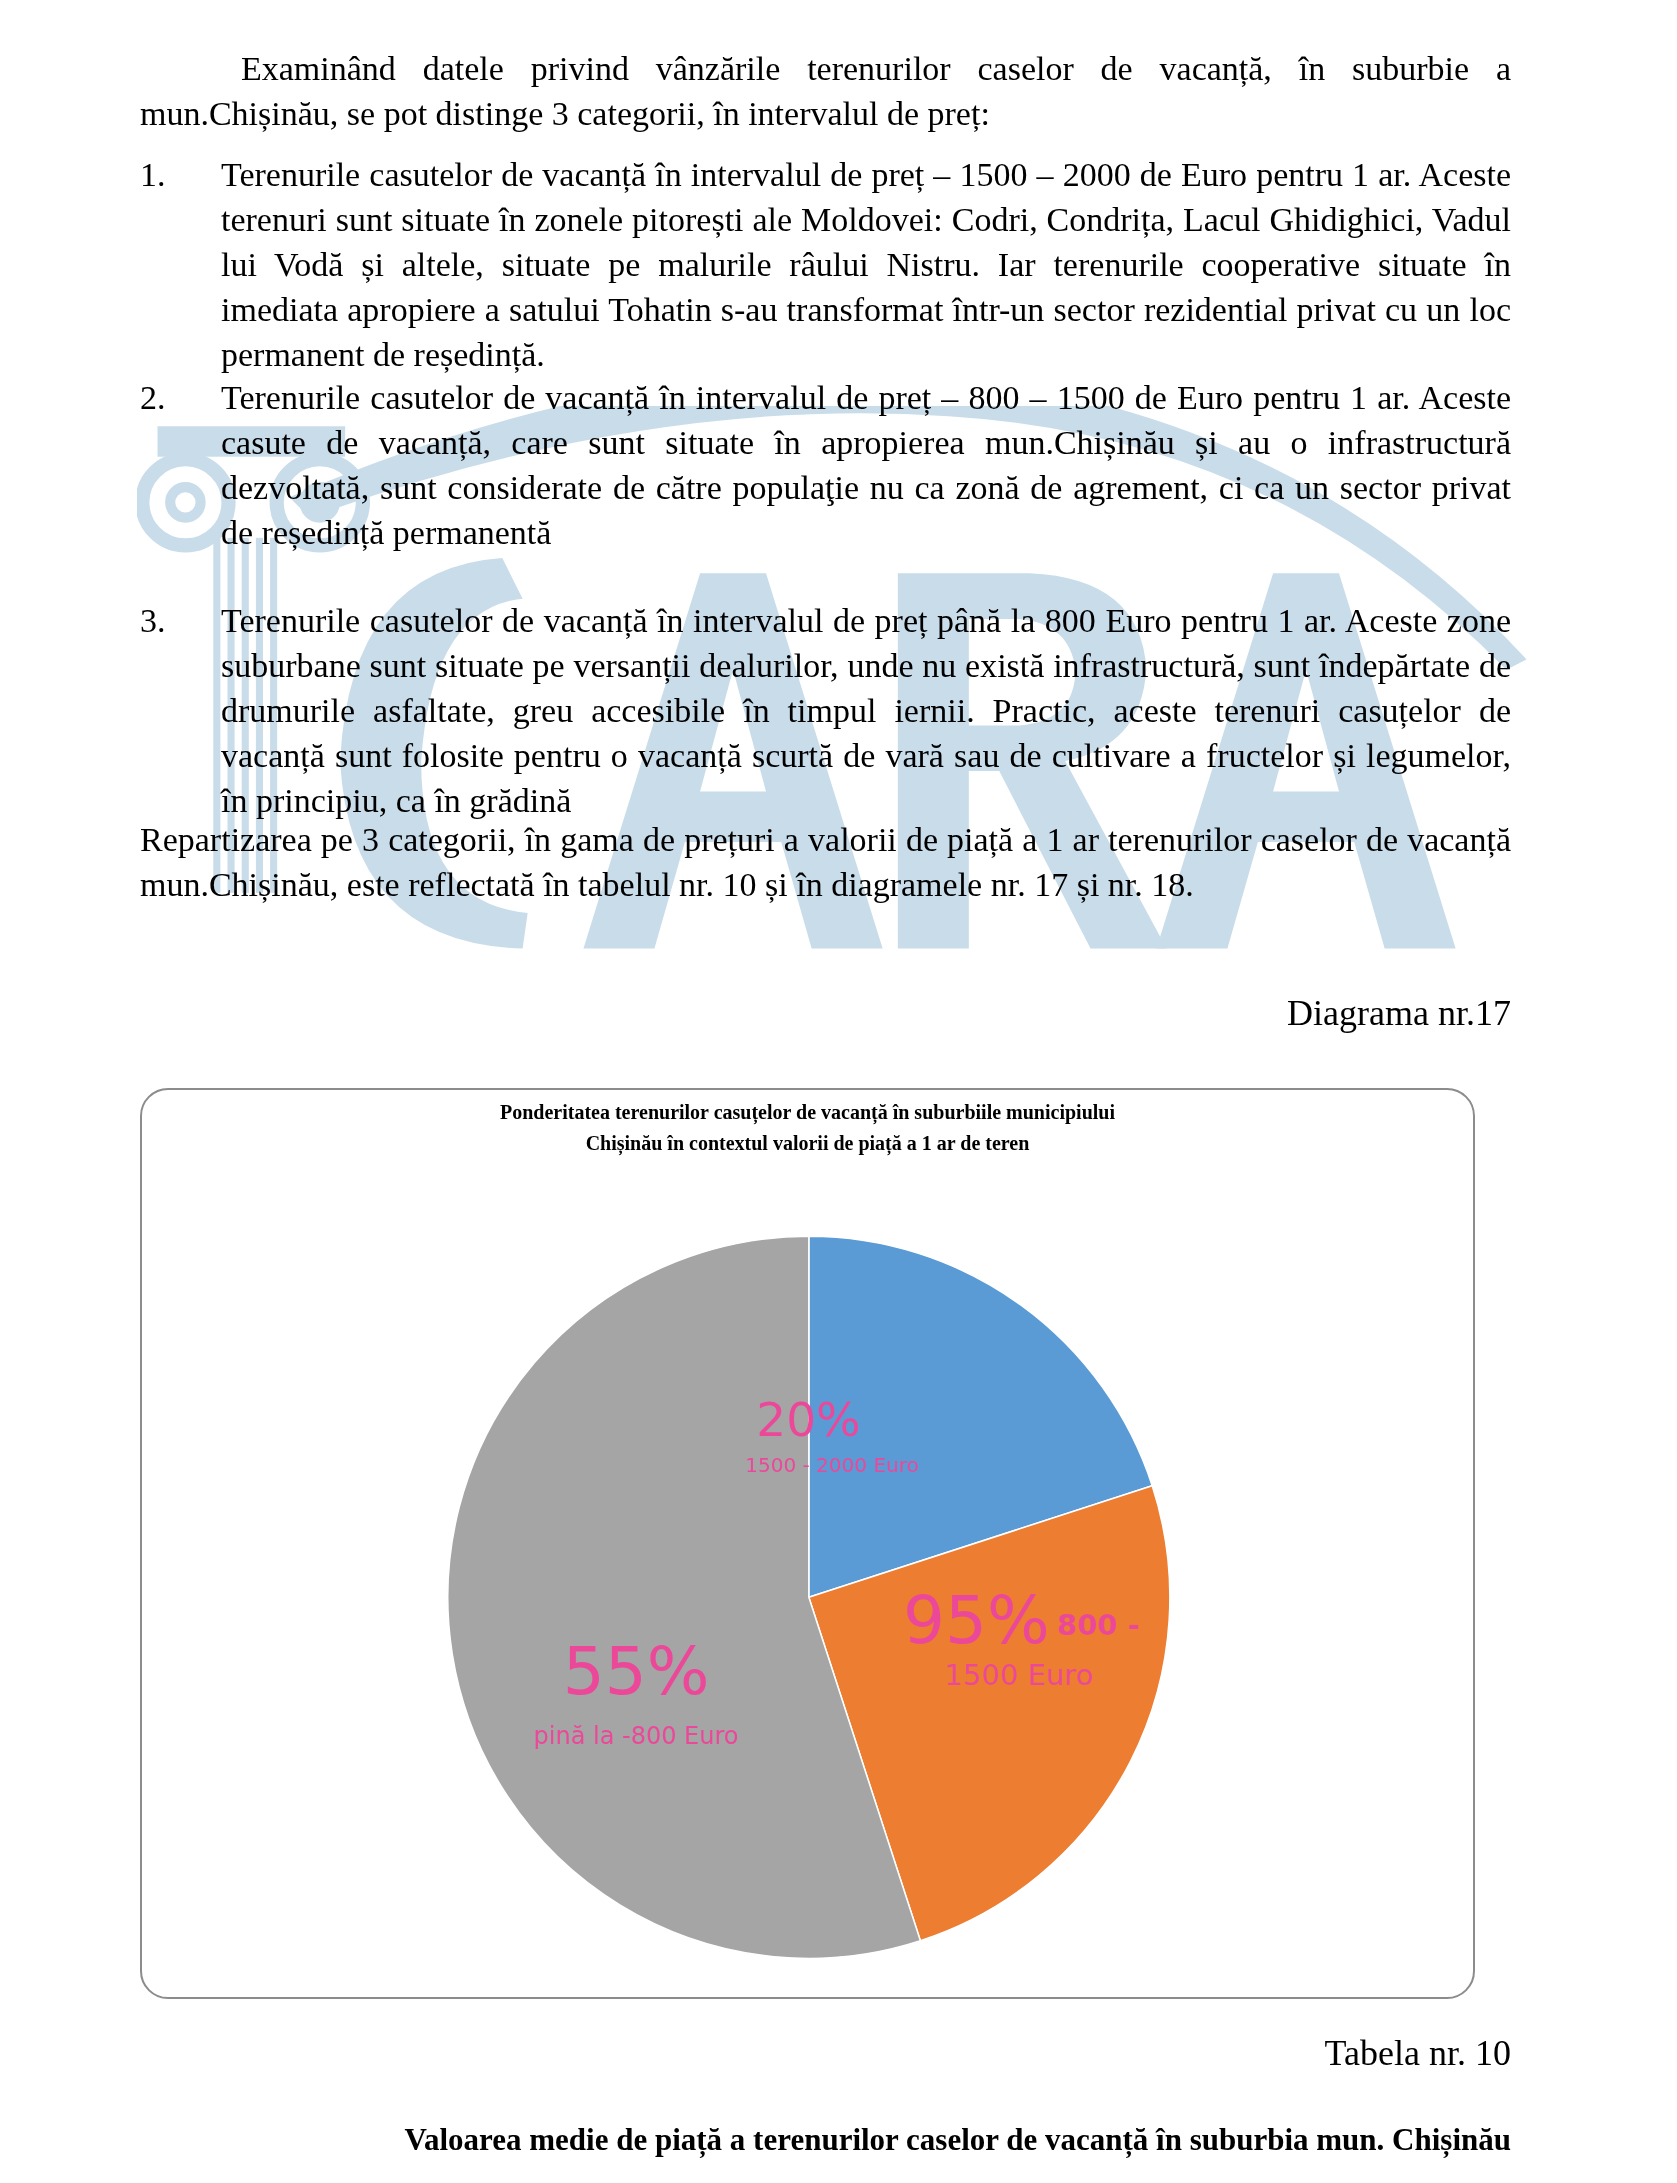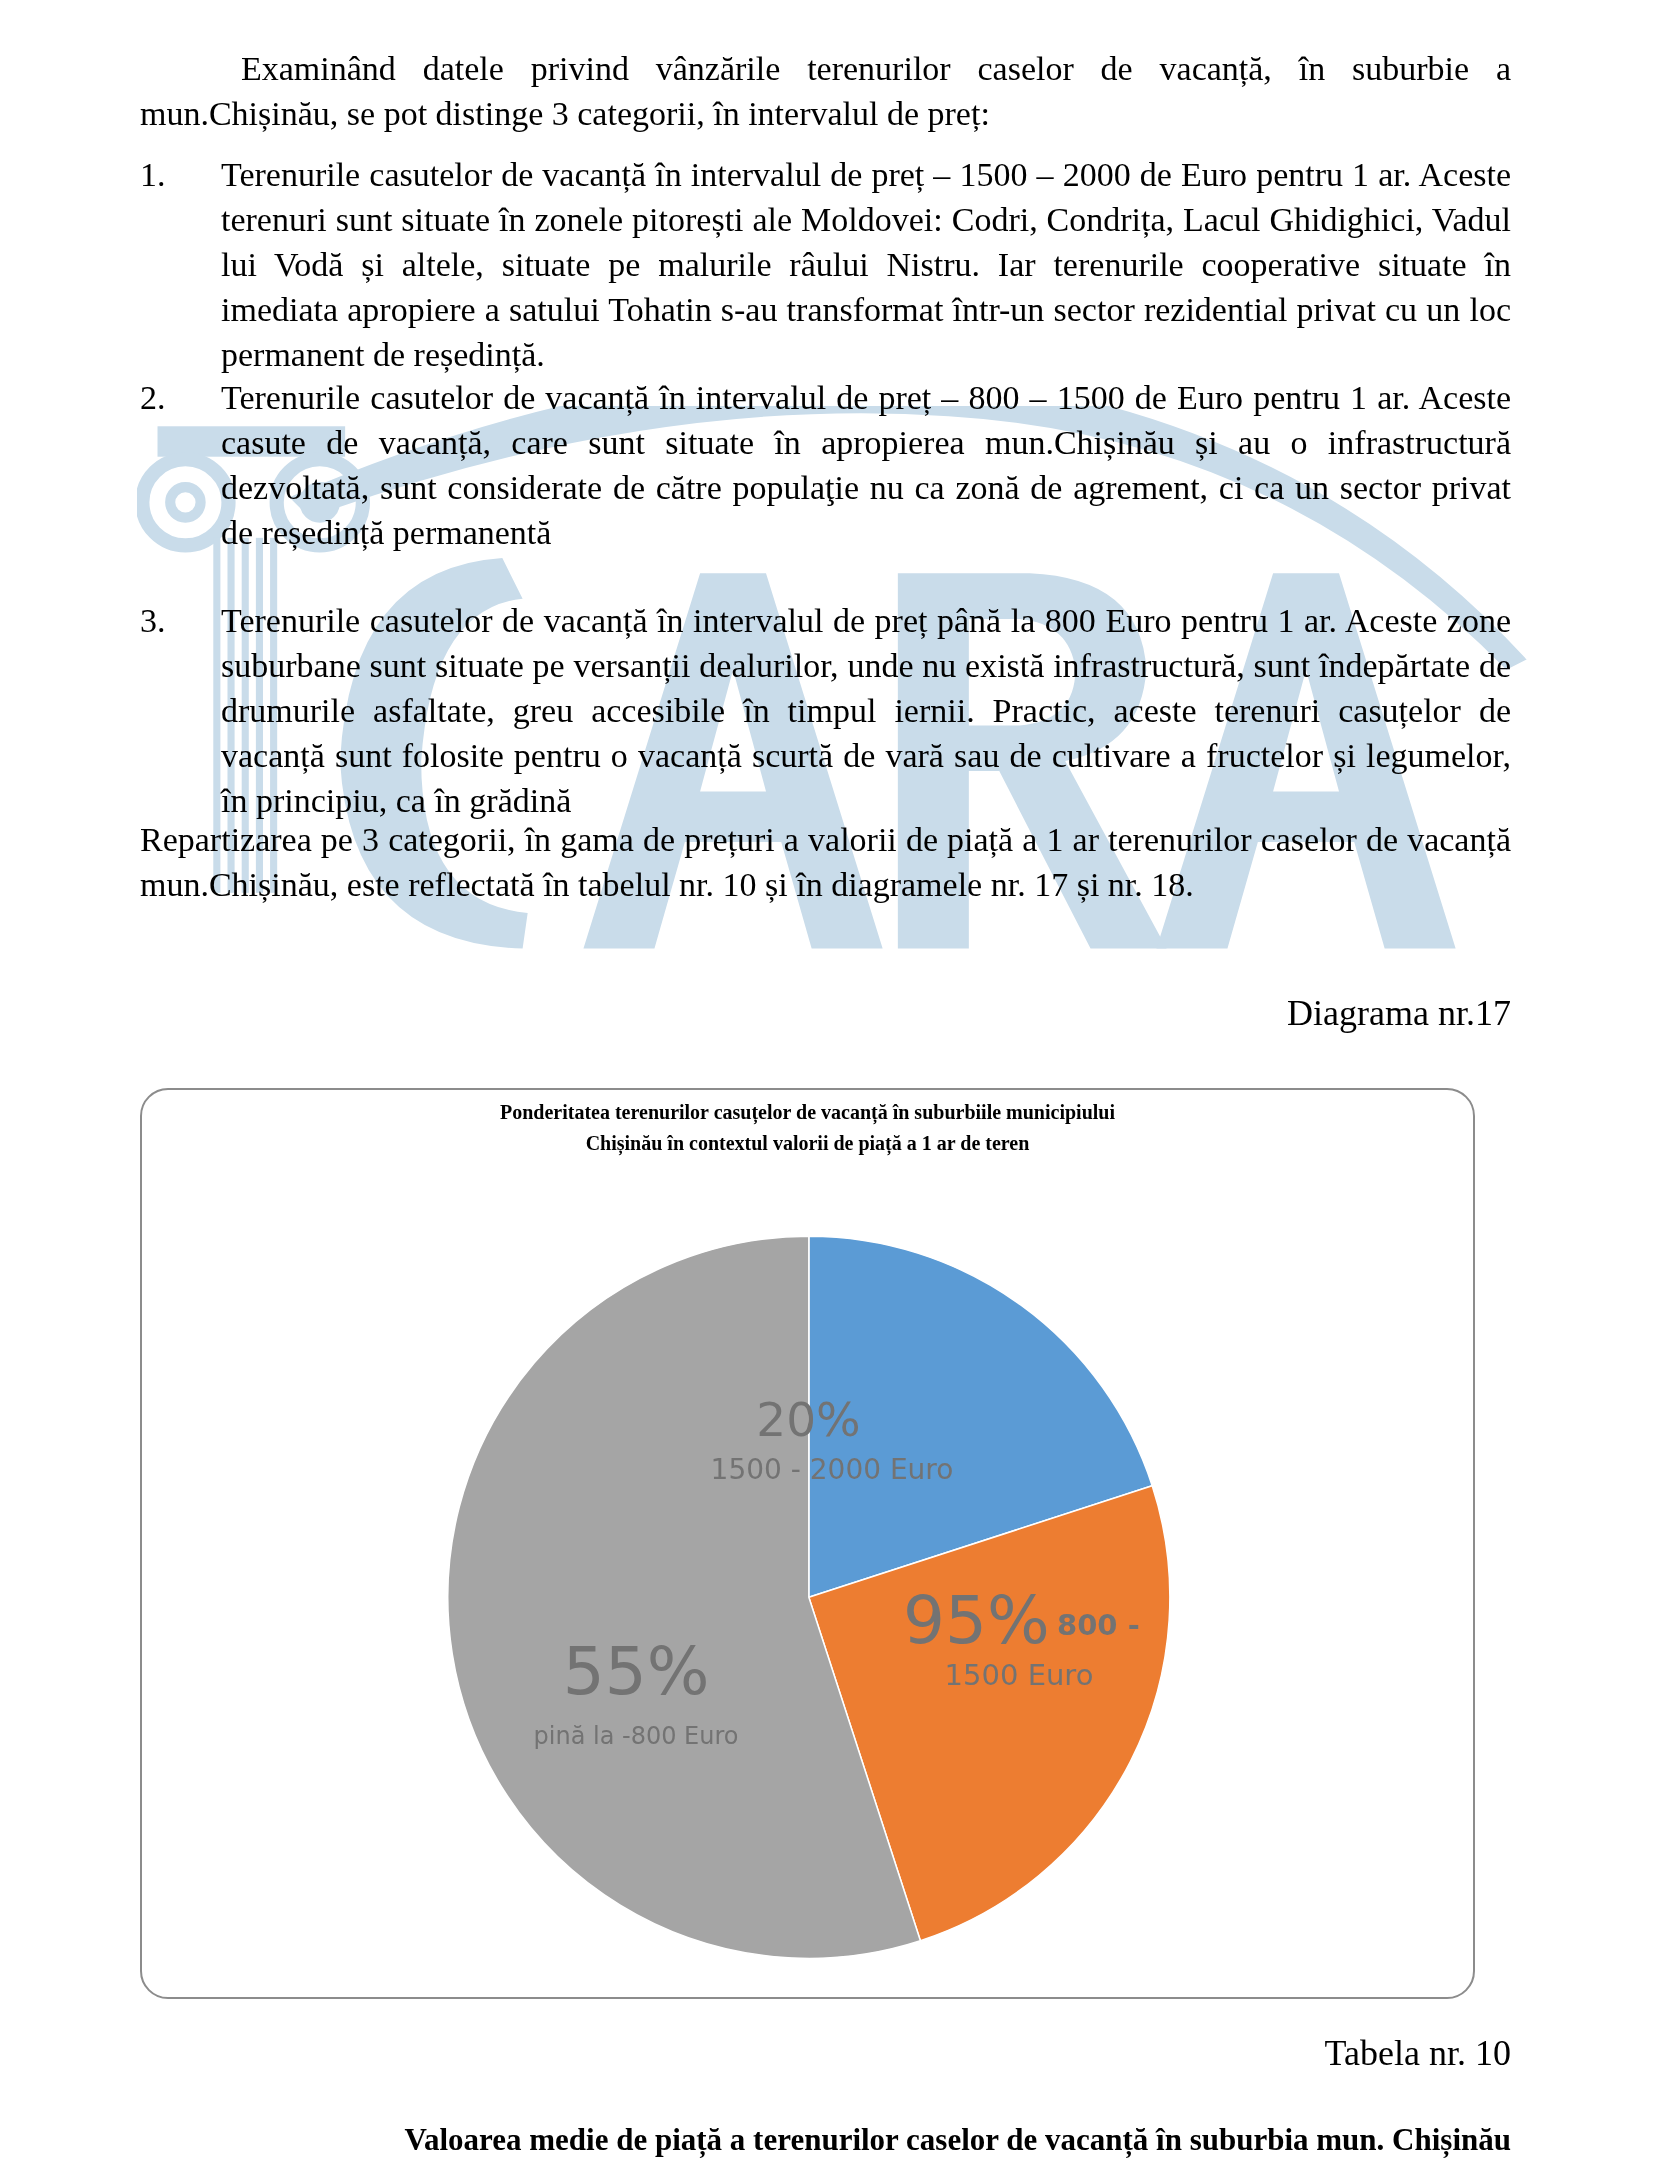--- a/index.html
+++ b/index.html
@@ -35,24 +35,24 @@
     border: 2px solid #8c8c8c; border-radius: 28px; background: #fff;
     z-index: 1; box-sizing: border-box;
   }
   .chart-title {
     position: absolute; left: 0; width: 100%; top: 7px; text-align: center;
     font-size: 20px; line-height: 31px; font-weight: bold;
   }
   .pie-svg { position: absolute; left: 0; top: 0; }
   .pie-label {
     position: absolute; font-family: "DejaVu Sans", "Liberation Sans", sans-serif;
-    color: #737373; text-align: center; white-space: nowrap;
+    color: #ec4899; text-align: center; white-space: nowrap;
   }
   .pct-20 { left: 740px; top: 1392px; font-size: 47px; width: 137px; }
-  .rng-20 { left: 832px; top: 1453px; font-size: 28px; transform: translateX(-50%); }
+  .rng-20 { left: 832px; top: 1453px; font-size: 20px; transform: translateX(-50%); }
   .pct-25 { left: 903px; top: 1582px; font-size: 66px; }
   .rng-25a { left: 1057px; top: 1608px; font-size: 29px; }
   .rng-25b { left: 1019px; top: 1658px; font-size: 29px; transform: translateX(-50%); }
   .pct-55 { left: 636px; top: 1633px; font-size: 66px; transform: translateX(-50%); }
   .rng-55 { left: 636px; top: 1722px; font-size: 24px; transform: translateX(-50%); }
 </style>
 </head>
 <body>
 
 <svg class="watermark" viewBox="0 0 2760 1130" xmlns="http://www.w3.org/2000/svg">

